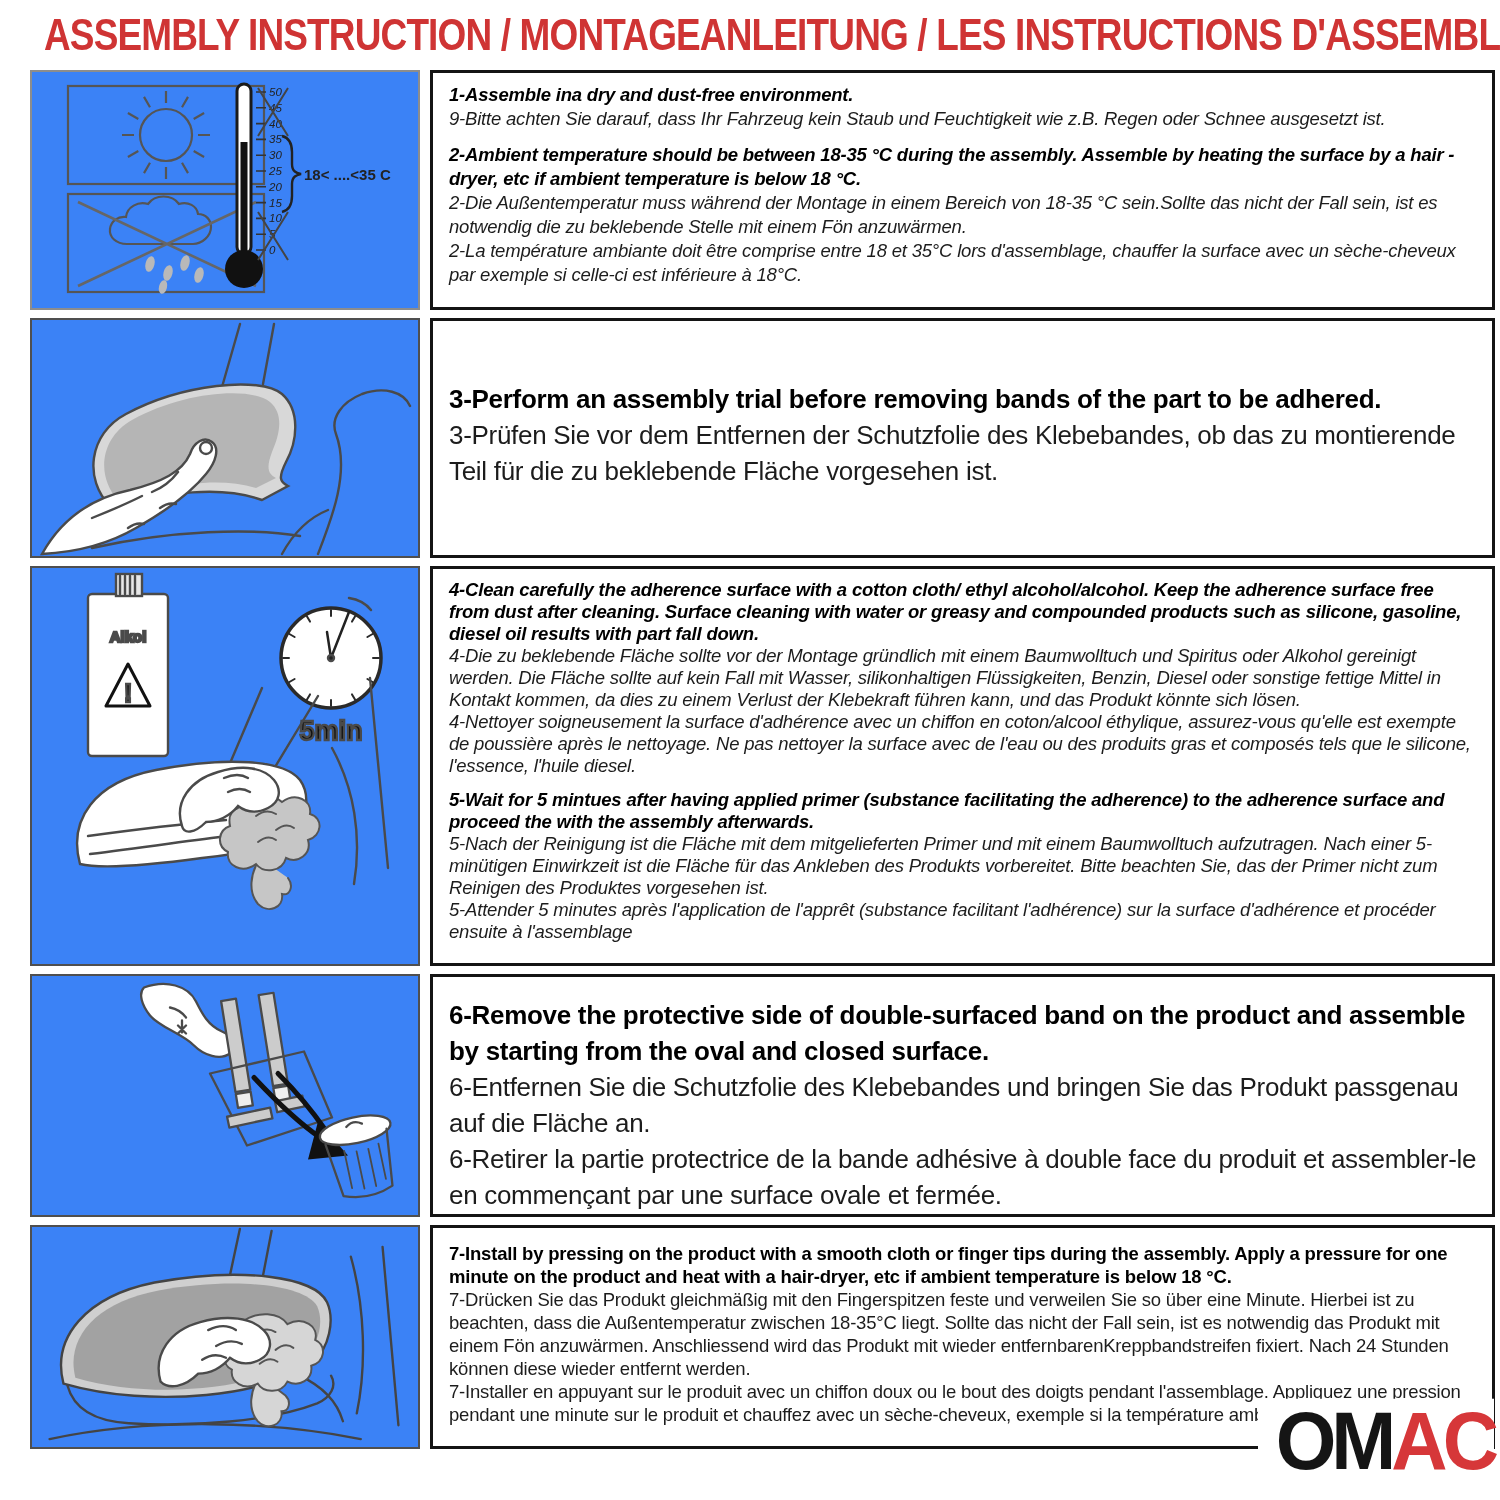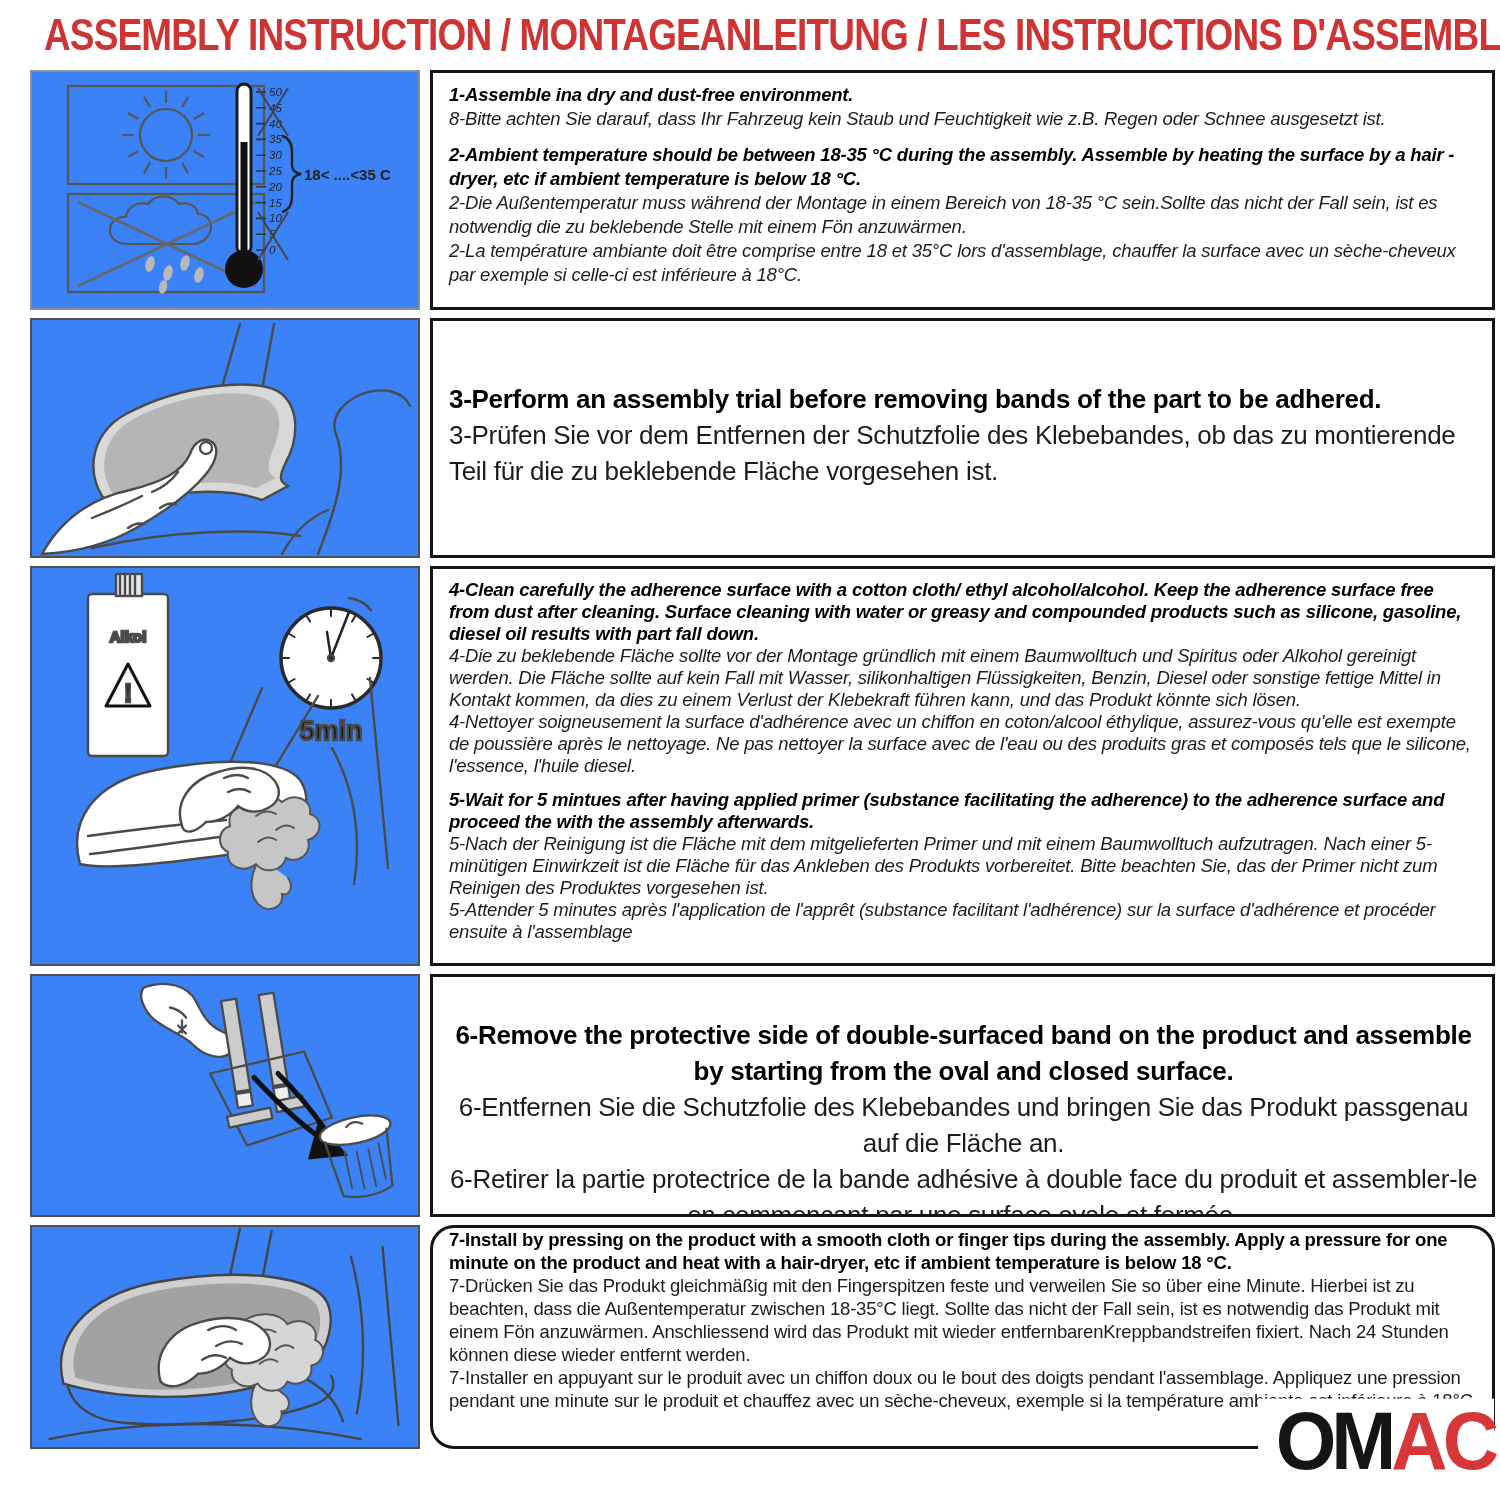--- a/index.html
+++ b/index.html
@@ -17,22 +17,22 @@
   .text-box{flex:1;border:3px solid #141414;background:#fff;overflow:hidden;
         padding:10px 14px 4px 16px;}
   .row-1{height:240px;} .row-2{height:240px;} .row-3{height:400px;}
   .row-4{height:243px;} .row-5{height:224px;}
   .text-box p{margin:0;letter-spacing:-0.2px;}
   .t-sm p{font-size:18.5px;line-height:24px;font-style:italic;}
   .row-3 .text-box p{line-height:22px;}
   .row-5 .text-box p{font-size:18.5px;line-height:23px;}
   .t-lg p{font-size:26px;line-height:36px;letter-spacing:-0.3px;}
   .row-2 .text-box{padding-top:60px;}
-  .row-4 .text-box{padding-top:40px;text-align:center;}
-  .row-5 .text-box{padding-top:0;border-radius:24px;}
+  .row-4 .text-box{padding-top:20px;}
+  .row-5 .text-box{padding-top:14px;}
   p.b{font-weight:bold;color:#000;}
   p.gap{margin-top:12px;}
   .logo{position:absolute;right:6px;bottom:16px;background:#fff;padding:2px 0 2px 18px;
         font-size:78px;font-weight:900;line-height:1;letter-spacing:-5px;z-index:5;
         transform:scaleY(1.04);transform-origin:50% 100%;}
   svg text{font-family:"Liberation Sans",sans-serif;}
 </style>
 </head>
 <body>
 
@@ -90,21 +90,21 @@
               <path d="M226,14 256,62 M256,14 226,62"></path>
               <path d="M226,138 256,186 M256,138 226,186"></path>
             </g>
             <path d="M250,62 c8,2 10,8 10,16 l0,12 c0,8 5,9 9,10 c-4,1 -9,2 -9,10 l0,12 c0,8 -2,14 -10,16" fill="none" stroke="#222" stroke-width="2.4"></path>
             <text x="272" y="106" font-size="15" font-weight="600" fill="#222">18&lt; ....&lt;35 C</text>
           </g>
         </svg>
       </div>
       <div class="text-box t-sm">
         <p class="b">1-Assemble ina dry and dust-free environment.</p>
-        <p>8-Bitte achten Sie darauf, dass Ihr Fahrzeug kein Staub und Feuchtigkeit wie z.B. Regen oder Schnee ausgesetzt ist.</p>
+        <p>9-Bitte achten Sie darauf, dass Ihr Fahrzeug kein Staub und Feuchtigkeit wie z.B. Regen oder Schnee ausgesetzt ist.</p>
         <p class="b gap">2-Ambient temperature should be between 18-35 °C during the assembly. Assemble by heating the surface by a hair -dryer, etc if ambient temperature is below 18 °C.</p>
         <p>2-Die Außentemperatur muss während der Montage in einem Bereich von 18-35 °C sein.Sollte das nicht der Fall sein, ist es notwendig die zu beklebende Stelle mit einem Fön anzuwärmen.</p>
         <p>2-La température ambiante doit être comprise entre 18 et 35°C lors d'assemblage, chauffer la surface avec un sèche-cheveux par exemple si celle-ci est inférieure à 18°C.</p>
       </div>
     </section>
 
     <section class="row row-2">
       <div class="illus-box">
         <svg viewBox="0 0 386 232">
           <g fill="none" stroke="#4a4a4a" stroke-width="2.4" stroke-linecap="round">

